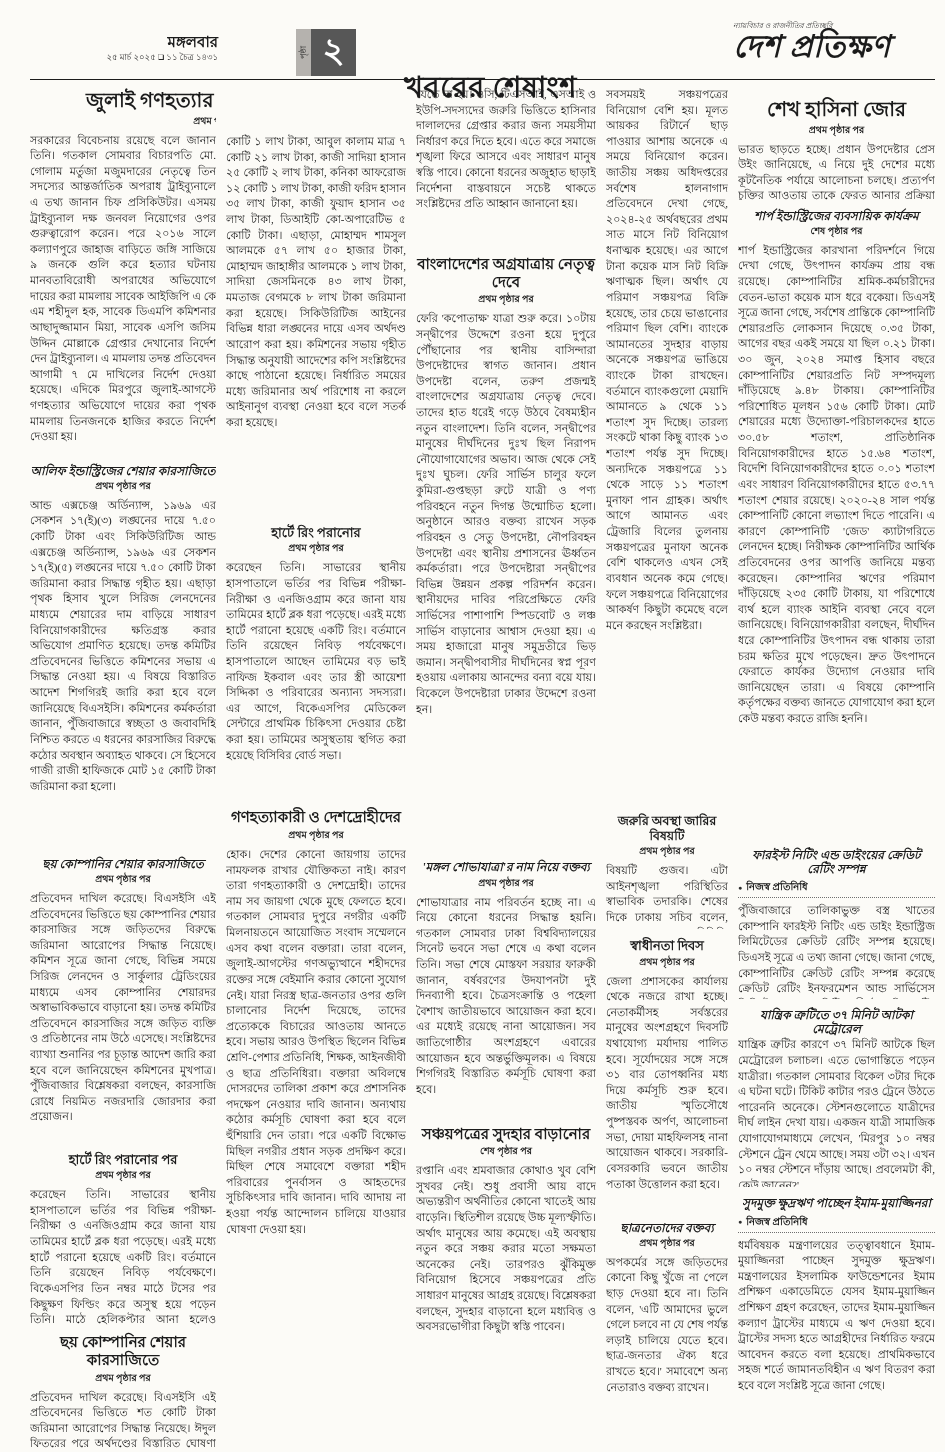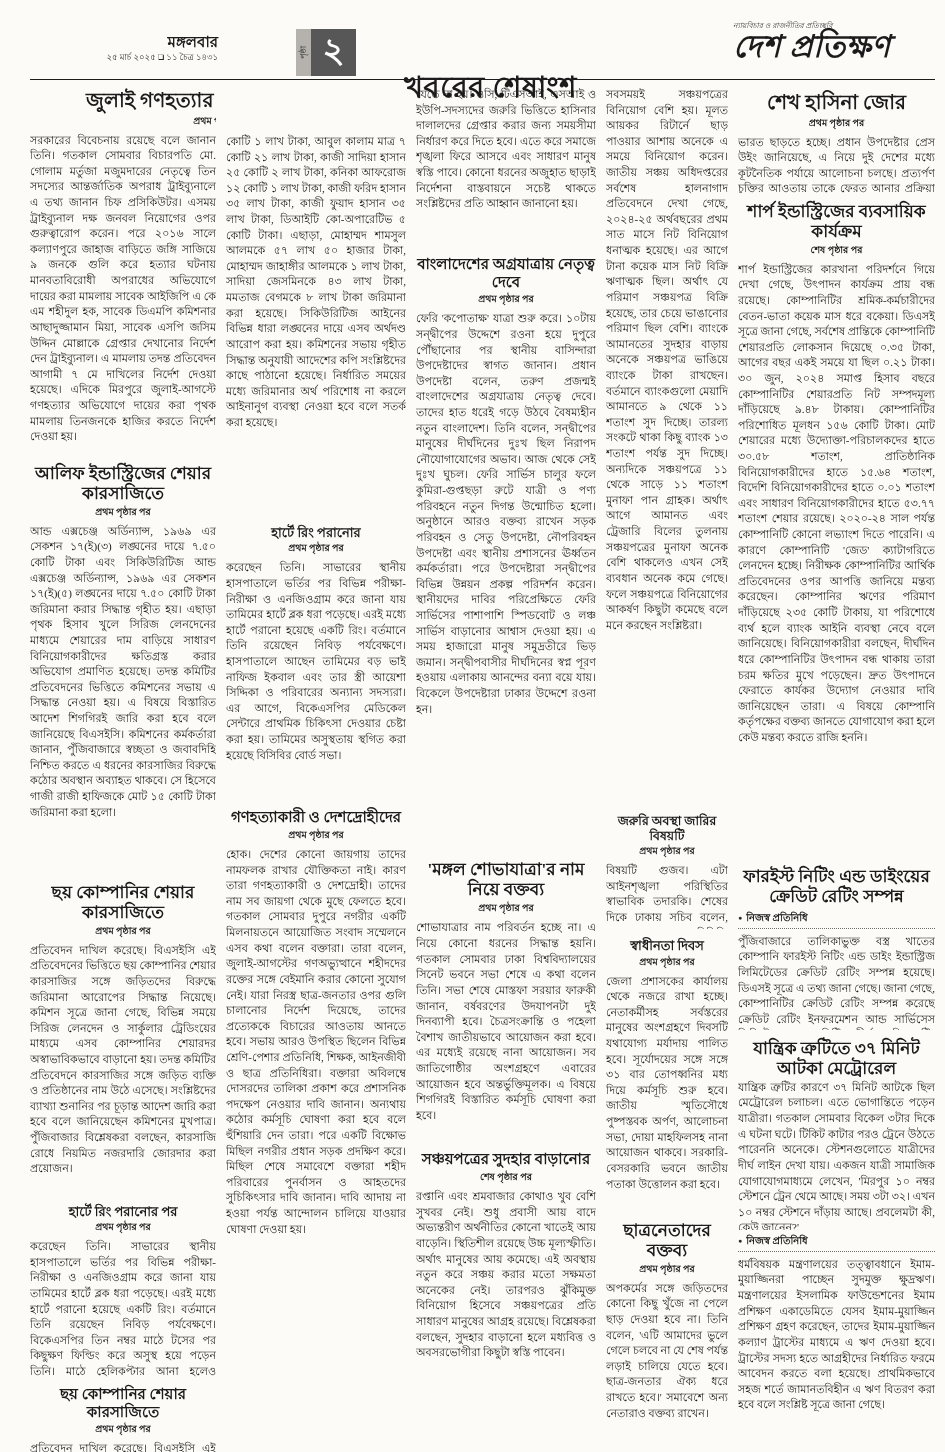--- a/index.html
+++ b/index.html
@@ -28,21 +28,21 @@
   .c2{width:180px;flex:none;}
   .c3{width:180px;flex:none;}
   .c4{width:122px;flex:none;}
   .c5{flex:1;}
   
   .bd{font-size:11px;line-height:1.42;text-align:justify;overflow:hidden;word-break:break-word;}
   .hd{font-weight:bold;text-align:center;line-height:1.18;margin:9px 0 1px;}
   .s20{font-size:20px;}
   .s17{font-size:13px;}
   .s15{font-size:15px;}
-  .s13{font-size:17px;}
+  .s13{font-size:12px;font-style:italic;}
   .s12{font-size:12.4px;}
   .sub{font-size:9.5px;font-weight:bold;text-align:center;margin:0 0 4px;}
   .byline{font-size:10px;font-weight:bold;margin:3px 0 1px;display:flex;align-items:center;gap:4px;}
   .bullet{font-size:7px;color:#2c2c2c;}
   .dotrule{border-bottom:1px dotted #6f6f6f;margin:1px 0 5px;}
   .span2{position:relative;z-index:2;width:calc(200% + 10px);background:#fcfbf7;}
   .span2 .hd{margin-top:2px;}
   .firstblock-offset{margin-top:47px;}
 </style>
 </head>
@@ -119,35 +119,36 @@
       <div class="bd" style="height:66px">বিষয়টি গুজব। এটা আইনশৃঙ্খলা পরিস্থিতির স্বাভাবিক তদারকি। শেষের দিকে ঢাকায় সচিব বলেন, বাংলাদেশের পরিস্থিতি সম্পূর্ণ স্বাভাবিক রয়েছে।</div>
       <div class="hd s17">স্বাধীনতা দিবস</div>
       <div class="sub">প্রথম পৃষ্ঠার পর</div>
       <div class="bd" style="height:238px">জেলা প্রশাসকের কার্যালয় থেকে নজরে রাখা হচ্ছে। নেতাকর্মীসহ সর্বস্তরের মানুষের অংশগ্রহণে দিবসটি যথাযোগ্য মর্যাদায় পালিত হবে। সূর্যোদয়ের সঙ্গে সঙ্গে ৩১ বার তোপধ্বনির মধ্য দিয়ে কর্মসূচি শুরু হবে। জাতীয় স্মৃতিসৌধে পুষ্পস্তবক অর্পণ, আলোচনা সভা, দোয়া মাহফিলসহ নানা আয়োজন থাকবে। সরকারি-বেসরকারি ভবনে জাতীয় পতাকা উত্তোলন করা হবে।</div>
       <div class="hd s13">ছাত্রনেতাদের বক্তব্য</div>
       <div class="sub">প্রথম পৃষ্ঠার পর</div>
       <div class="bd" style="height:160px">অপকর্মের সঙ্গে জড়িতদের কোনো কিছু খুঁজে না পেলে ছাড় দেওয়া হবে না। তিনি বলেন, 'এটি আমাদের ভুলে গেলে চলবে না যে শেষ পর্যন্ত লড়াই চালিয়ে যেতে হবে। ছাত্র-জনতার ঐক্য ধরে রাখতে হবে।' সমাবেশে অন্য নেতারাও বক্তব্য রাখেন।</div>
     </div>
 
     <div class="col c5">
-      <div class="hd s20" style="margin-top:4px">শেখ হাসিনা জোর</div>
+      <div class="hd s20" style="margin-top:11px">শেখ হাসিনা জোর</div>
       <div class="sub">প্রথম পৃষ্ঠার পর</div>
       <div class="bd" style="height:58px">ভারত ছাড়তে হচ্ছে। প্রধান উপদেষ্টার প্রেস উইং জানিয়েছে, এ নিয়ে দুই দেশের মধ্যে কূটনৈতিক পর্যায়ে আলোচনা চলছে। প্রত্যর্পণ চুক্তির আওতায় তাকে ফেরত আনার প্রক্রিয়া অব্যাহত থাকবে।</div>
       <div class="hd s13">শার্প ইন্ডাস্ট্রিজের ব্যবসায়িক কার্যক্রম</div>
       <div class="sub">শেষ পৃষ্ঠার পর</div>
       <div class="bd" style="height:596px">শার্প ইন্ডাস্ট্রিজের কারখানা পরিদর্শনে গিয়ে দেখা গেছে, উৎপাদন কার্যক্রম প্রায় বন্ধ রয়েছে। কোম্পানিটির শ্রমিক-কর্মচারীদের বেতন-ভাতা কয়েক মাস ধরে বকেয়া। ডিএসই সূত্রে জানা গেছে, সর্বশেষ প্রান্তিকে কোম্পানিটি শেয়ারপ্রতি লোকসান দিয়েছে ০.৩৫ টাকা, আগের বছর একই সময়ে যা ছিল ০.২১ টাকা। ৩০ জুন, ২০২৪ সমাপ্ত হিসাব বছরে কোম্পানিটির শেয়ারপ্রতি নিট সম্পদমূল্য দাঁড়িয়েছে ৯.৪৮ টাকায়। কোম্পানিটির পরিশোধিত মূলধন ১৫৬ কোটি টাকা। মোট শেয়ারের মধ্যে উদ্যোক্তা-পরিচালকদের হাতে ৩০.৫৮ শতাংশ, প্রাতিষ্ঠানিক বিনিয়োগকারীদের হাতে ১৫.৬৪ শতাংশ, বিদেশি বিনিয়োগকারীদের হাতে ০.০১ শতাংশ এবং সাধারণ বিনিয়োগকারীদের হাতে ৫৩.৭৭ শতাংশ শেয়ার রয়েছে। ২০২০-২৪ সাল পর্যন্ত কোম্পানিটি কোনো লভ্যাংশ দিতে পারেনি। এ কারণে কোম্পানিটি 'জেড' ক্যাটাগরিতে লেনদেন হচ্ছে। নিরীক্ষক কোম্পানিটির আর্থিক প্রতিবেদনের ওপর আপত্তি জানিয়ে মন্তব্য করেছেন। কোম্পানির ঋণের পরিমাণ দাঁড়িয়েছে ২৩৫ কোটি টাকায়, যা পরিশোধে ব্যর্থ হলে ব্যাংক আইনি ব্যবস্থা নেবে বলে জানিয়েছে। বিনিয়োগকারীরা বলছেন, দীর্ঘদিন ধরে কোম্পানিটির উৎপাদন বন্ধ থাকায় তারা চরম ক্ষতির মুখে পড়েছেন। দ্রুত উৎপাদনে ফেরাতে কার্যকর উদ্যোগ নেওয়ার দাবি জানিয়েছেন তারা। এ বিষয়ে কোম্পানি কর্তৃপক্ষের বক্তব্য জানতে যোগাযোগ করা হলে কেউ মন্তব্য করতে রাজি হননি।</div>
       <div class="hd s13">ফারইস্ট নিটিং এন্ড ডাইংয়ের ক্রেডিট রেটিং সম্পন্ন</div>
       <div class="byline">
         <span class="bullet">●</span>
         <span>নিজস্ব প্রতিনিধি</span>
       </div>
       <div class="dotrule"></div>
       <div class="bd" style="height:96px">পুঁজিবাজারে তালিকাভুক্ত বস্ত্র খাতের কোম্পানি ফারইস্ট নিটিং এন্ড ডাইং ইন্ডাস্ট্রিজ লিমিটেডের ক্রেডিট রেটিং সম্পন্ন হয়েছে। ডিএসই সূত্রে এ তথ্য জানা গেছে। জানা গেছে, কোম্পানিটির ক্রেডিট রেটিং সম্পন্ন করেছে ক্রেডিট রেটিং ইনফরমেশন আন্ড সার্ভিসেস লিমিটেড। কোম্পানিটির দীর্ঘমেয়াদি রেটিং 'এএ-' এবং স্বল্পমেয়াদি 'এসটি-৩'। কোম্পানিটির ৩০ জুন, ২০২৪ তারিখ পর্যন্ত নিরীক্ষিত আর্থিক প্রতিবেদনের ভিত্তিতে এ রেটিং নির্ধারণ করা হয়েছে।</div>
       <div class="hd s13">যান্ত্রিক ত্রুটিতে ৩৭ মিনিট আটকা মেট্রোরেল</div>
       <div class="bd" style="height:150px">যান্ত্রিক ত্রুটির কারণে ৩৭ মিনিট আটকে ছিল মেট্রোরেল চলাচল। এতে ভোগান্তিতে পড়েন যাত্রীরা। গতকাল সোমবার বিকেল ৩টার দিকে এ ঘটনা ঘটে। টিকিট কাটার পরও ট্রেনে উঠতে পারেননি অনেকে। স্টেশনগুলোতে যাত্রীদের দীর্ঘ লাইন দেখা যায়। একজন যাত্রী সামাজিক যোগাযোগমাধ্যমে লেখেন, 'মিরপুর ১০ নম্বর স্টেশনে ট্রেন থেমে আছে। সময় ৩টা ৩২। এখন ১০ নম্বর স্টেশনে দাঁড়ায় আছে। প্রবলেমটা কী, কেউ জানেন?'</div>
+      <div class="hd s13">সুদমুক্ত ক্ষুদ্রঋণ পাচ্ছেন ইমাম-মুয়াজ্জিনরা</div>
       <div class="byline">
         <span class="bullet">●</span>
         <span>নিজস্ব প্রতিনিধি</span>
       </div>
       <div class="dotrule"></div>
       <div class="bd" style="height:200px">ধর্মবিষয়ক মন্ত্রণালয়ের তত্ত্বাবধানে ইমাম-মুয়াজ্জিনরা পাচ্ছেন সুদমুক্ত ক্ষুদ্রঋণ। মন্ত্রণালয়ের ইসলামিক ফাউন্ডেশনের ইমাম প্রশিক্ষণ একাডেমিতে যেসব ইমাম-মুয়াজ্জিন প্রশিক্ষণ গ্রহণ করেছেন, তাদের ইমাম-মুয়াজ্জিন কল্যাণ ট্রাস্টের মাধ্যমে এ ঋণ দেওয়া হবে। ট্রাস্টের সদস্য হতে আগ্রহীদের নির্ধারিত ফরমে আবেদন করতে বলা হয়েছে। প্রাথমিকভাবে সহজ শর্তে জামানতবিহীন এ ঋণ বিতরণ করা হবে বলে সংশ্লিষ্ট সূত্রে জানা গেছে।</div>
     </div>
 
   </div>
 </div>

